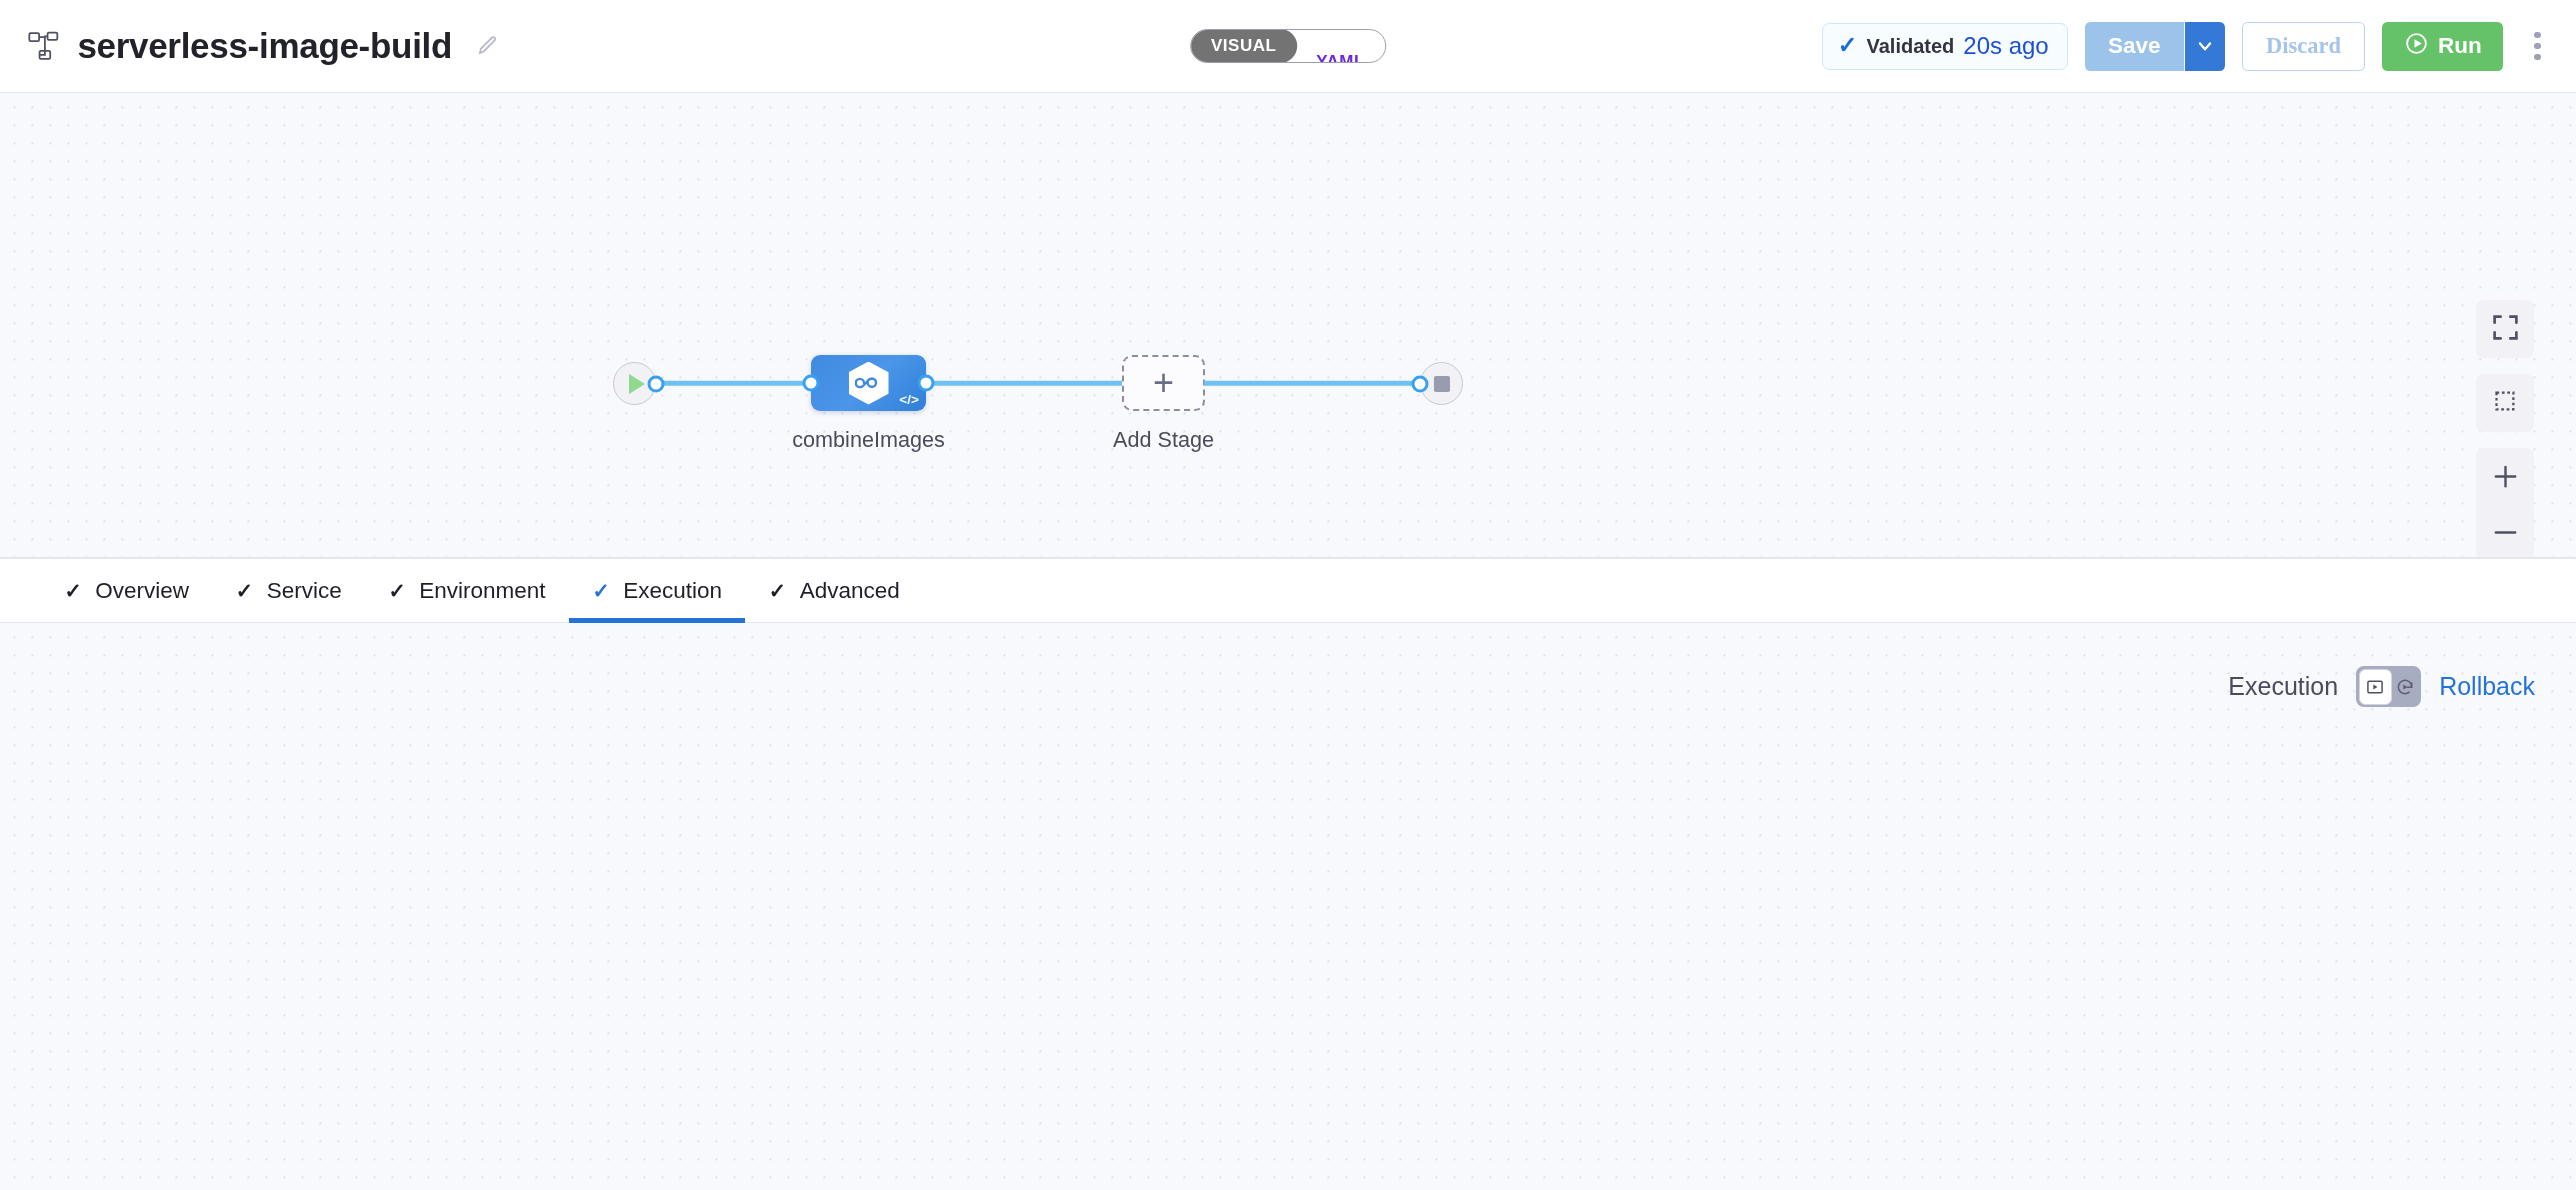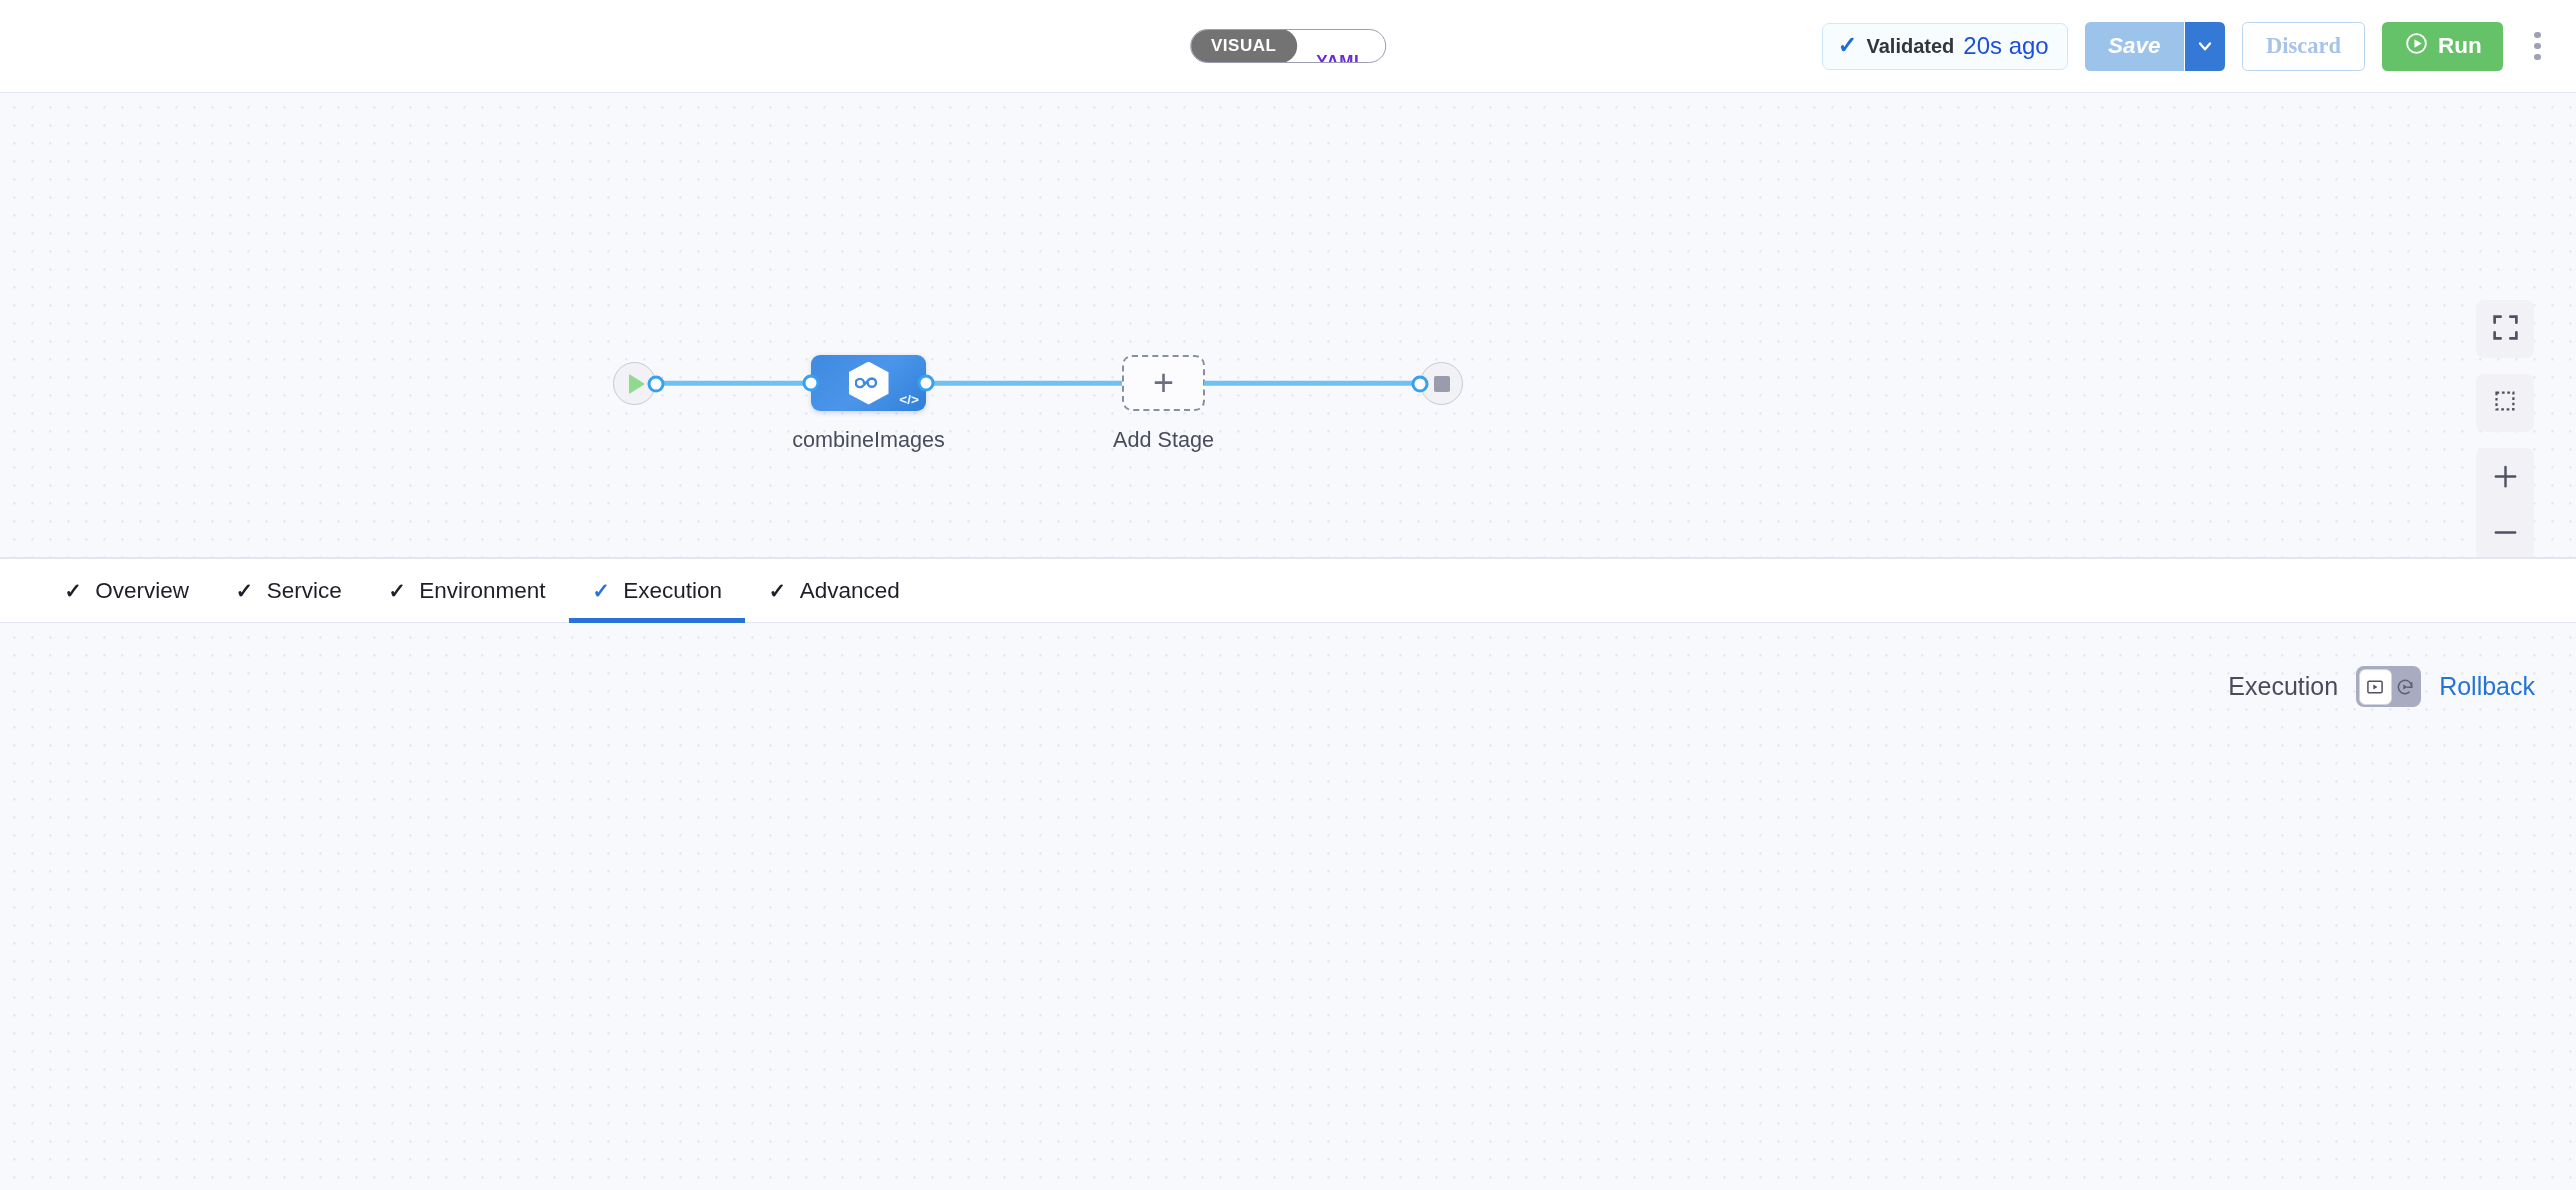--- a/index.html
+++ b/index.html
@@ -44,21 +44,21 @@
   .hdr-right { margin-left: auto; display: flex; align-items: center; gap: 17px; }
   .validated-badge {
     display: flex; align-items: center; gap: 9px;
     border: 0.9px solid #cfe6fb; background: #f7fcff; border-radius: 7.2px;
     height: 47px; padding: 0 18px 0 15.3px;
   }
   .validated-badge .chk { color: #1b6dd6; font-size: 23.4px; line-height: 1; font-weight: bold; }
   .validated-badge .vlabel { font-size: 20px; font-weight: bold; color: #32343f; }
   .validated-badge .vtime { font-size: 24px; color: #1d4ed8; }
 
-  .save-split { display: flex; height: 49px; border-radius: 5.4px; overflow: hidden; font-style: italic; }
+  .save-split { display: flex; height: 49px; border-radius: 5.4px; overflow: hidden; }
   .save-main {
     background: #9cc3ea; color: #ffffff; font-size: 22.5px; font-weight: bold;
     display: flex; align-items: center; justify-content: center;
     width: 99px; cursor: default;
   }
   .save-caret {
     background: #3579d6; color: #ffffff; width: 41px;
     display: flex; align-items: center; justify-content: center; cursor: pointer;
     border-left: 1.8px solid #ffffff;
   }
@@ -179,20 +179,37 @@
     color: #4f5162;
   }
   .er-off { width: 29px; display: flex; align-items: center; justify-content: center; color: #5c5f73; }
 </style>
 </head>
 <body>
 
 <div class="app">
 
   <div class="header">
+    <div class="hdr-left">
+      <span class="pipeline-glyph">
+        <svg width="32" height="31" viewBox="0 0 36 34" fill="none" stroke="#4f5162" stroke-width="2">
+          <rect x="1.5" y="2" width="11" height="9" rx="1.5"></rect>
+          <rect x="22" y="1.5" width="11" height="8" rx="1.5"></rect>
+          <rect x="13" y="22" width="12" height="9" rx="1.5"></rect>
+          <path d="M12.5 6.5 H19 V26.5 H13"></path>
+          <path d="M19 6 V5.5 H22"></path>
+        </svg>
+      </span>
+      <span class="pipeline-title">serverless-image-build</span>
+      <span class="edit-pencil">
+        <svg width="23.4" height="23.4" viewBox="0 0 24 24" fill="none" stroke="#b6b9c9" stroke-width="1.8" stroke-linecap="round">
+          <path d="M4 19.5 L5 15 L16.5 3.6 a2 2 0 0 1 2.8 2.8 L7.9 17.9 Z"></path>
+        </svg>
+      </span>
+    </div>
 
     <div class="hdr-center">
       <div class="vy-toggle">
         <div class="vy-seg active">VISUAL</div>
         <div class="vy-seg">YAML</div>
       </div>
     </div>
 
     <div class="hdr-right">
       <div class="validated-badge">

